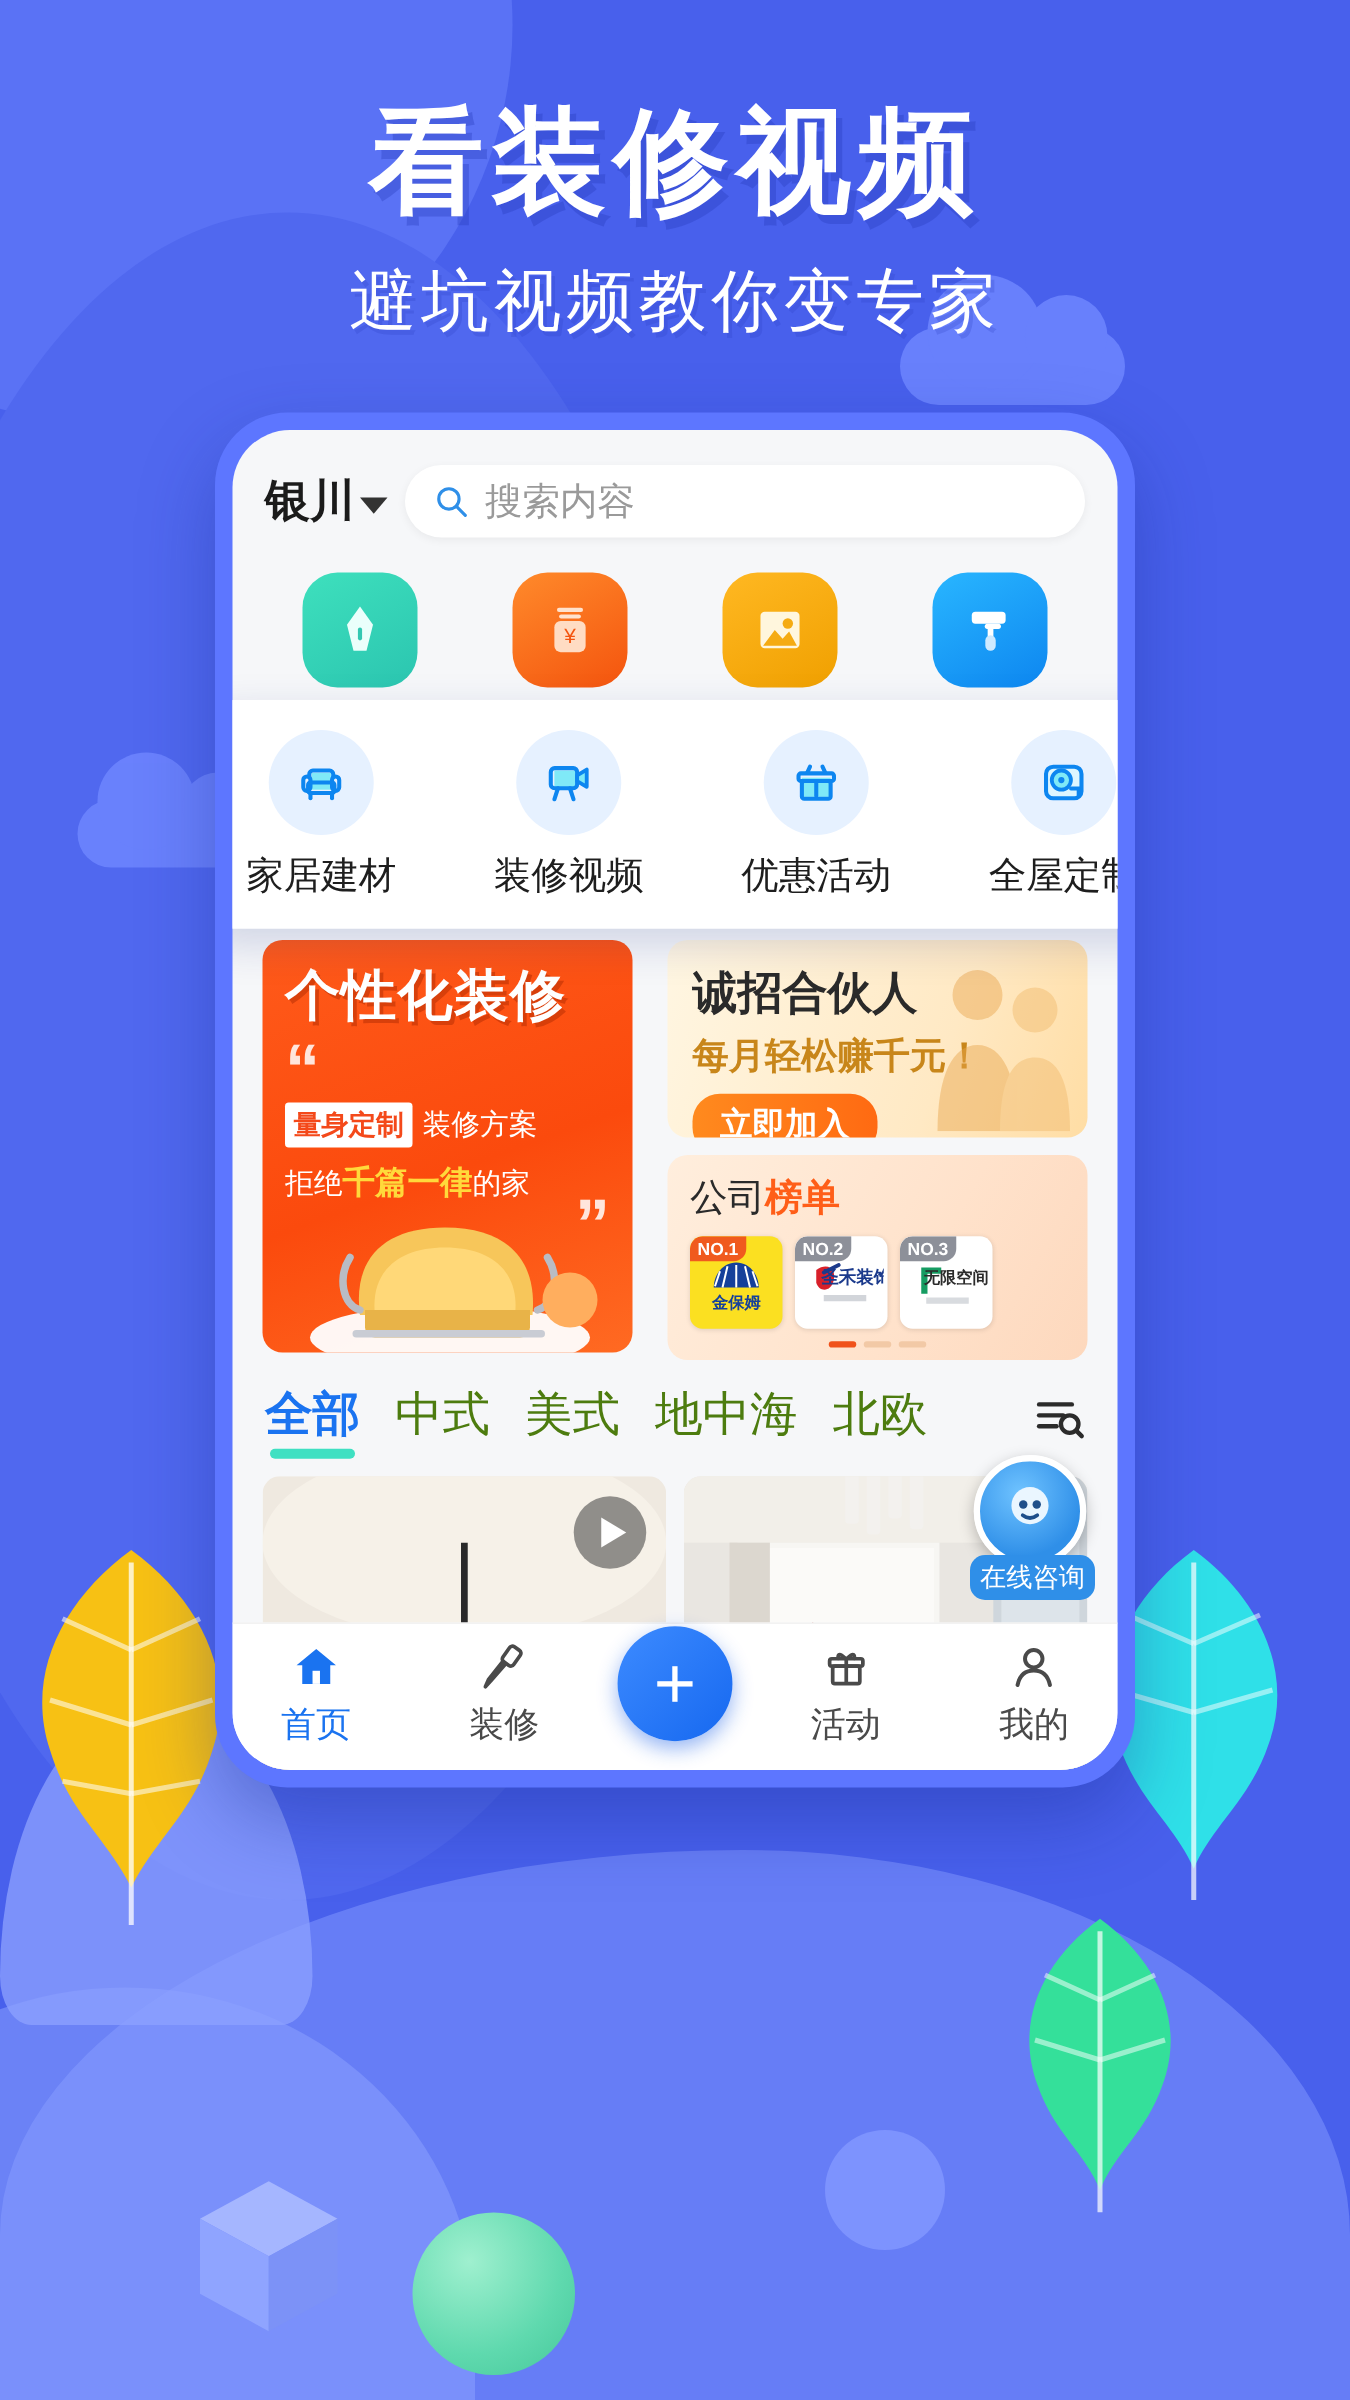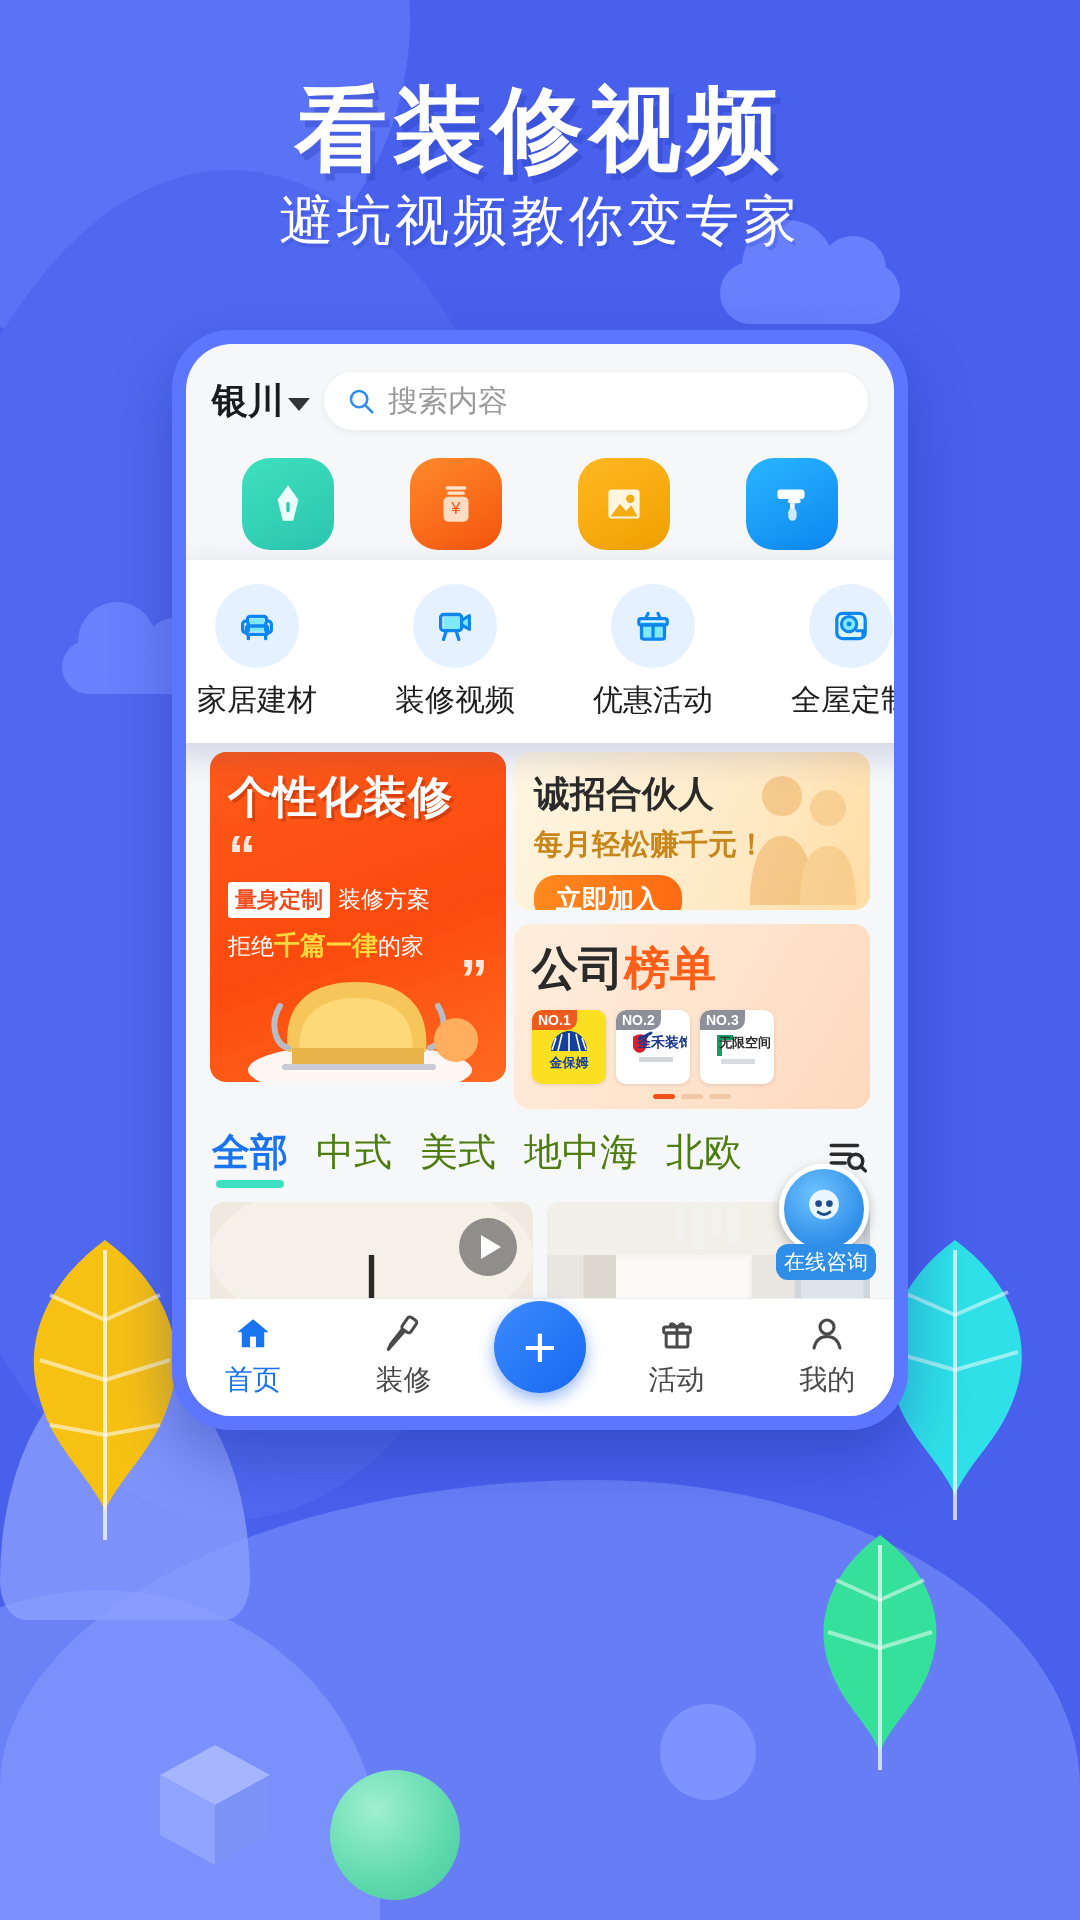--- a/index.html
+++ b/index.html
@@ -70,21 +70,21 @@
     border-radius:50%; background:#8196ff; opacity:.85;
   }
 
   
   .headline {
     position:absolute; top:68px; left:0; width:1080px; text-align:center;
     font-size:92px; font-weight:bold; color:#ffffff; letter-spacing:6px;
     text-shadow:5px 7px 0 rgba(40,60,190,.35);
   }
   .subhead {
-    position:absolute; top:185px; left:0; width:1080px; text-align:center;
+    position:absolute; top:205px; left:0; width:1080px; text-align:center;
     font-size:54px; color:#ffffff; letter-spacing:4px;
     text-shadow:3px 4px 0 rgba(40,60,190,.22);
   }
 
   
   #phone {
     position:absolute; left:172px; top:330px;
     width:736px; height:1100px;
     background:#5d76ff;
     border-radius:58px;
@@ -143,21 +143,21 @@
   }
   .pitem { width:140px; text-align:center; }
   .picon {
     width:84px; height:84px; border-radius:50%; background:#e6f1ff;
     margin:0 auto 12px; display:flex; align-items:center; justify-content:center;
   }
   .plabel { font-size:30px; color:#1e1e1e; }
 
   
   .banners {
-    display:flex; gap:8px; padding:6px 24px 0 24px; margin-top:132px;
+    display:flex; gap:28px; padding:6px 24px 0 24px; margin-top:132px;
   }
   .bleft {
     width:296px; height:330px; border-radius:16px; overflow:hidden;
     background:linear-gradient(160deg,#ff5a1a 0%,#fb4a0d 55%,#ff6a22 100%);
     position:relative; padding:22px 18px;
   }
   .b-title {
     font-size:44px; font-weight:bold; color:#fff; letter-spacing:1px;
     text-shadow:3px 3px 0 rgba(170,40,0,.45); line-height:1.05;
   }
@@ -196,21 +196,21 @@
     padding:7px 22px; border-radius:22px;
   }
   .people {
     position:absolute; right:8px; top:8px; width:120px; height:145px; opacity:.45;
   }
   .card2 {
     flex:1; border-radius:16px; overflow:hidden;
     background:linear-gradient(120deg,#ffeedd 0%,#ffe2cb 60%,#fdd8bd 100%);
     padding:14px 18px 10px 18px;
   }
-  .c2-t { font-size:46px; font-weight:bold; color:#2a2a2a; }
+  .c2-t { font-size:30px; font-weight:normal; color:#2a2a2a; }
   .c2-t b { color:#ff5e18; }
   .logos { display:flex; gap:10px; margin-top:10px; }
   .logo {
     width:74px; height:74px; border-radius:10px; position:relative;
     background:#fff; box-shadow:0 1px 4px rgba(0,0,0,.12);
     display:flex; align-items:center; justify-content:center; overflow:hidden;
   }
   .logo.l1 { background:#fbe021; }
   .rk {
     position:absolute; left:0; top:0; font-size:14px; font-weight:bold;

